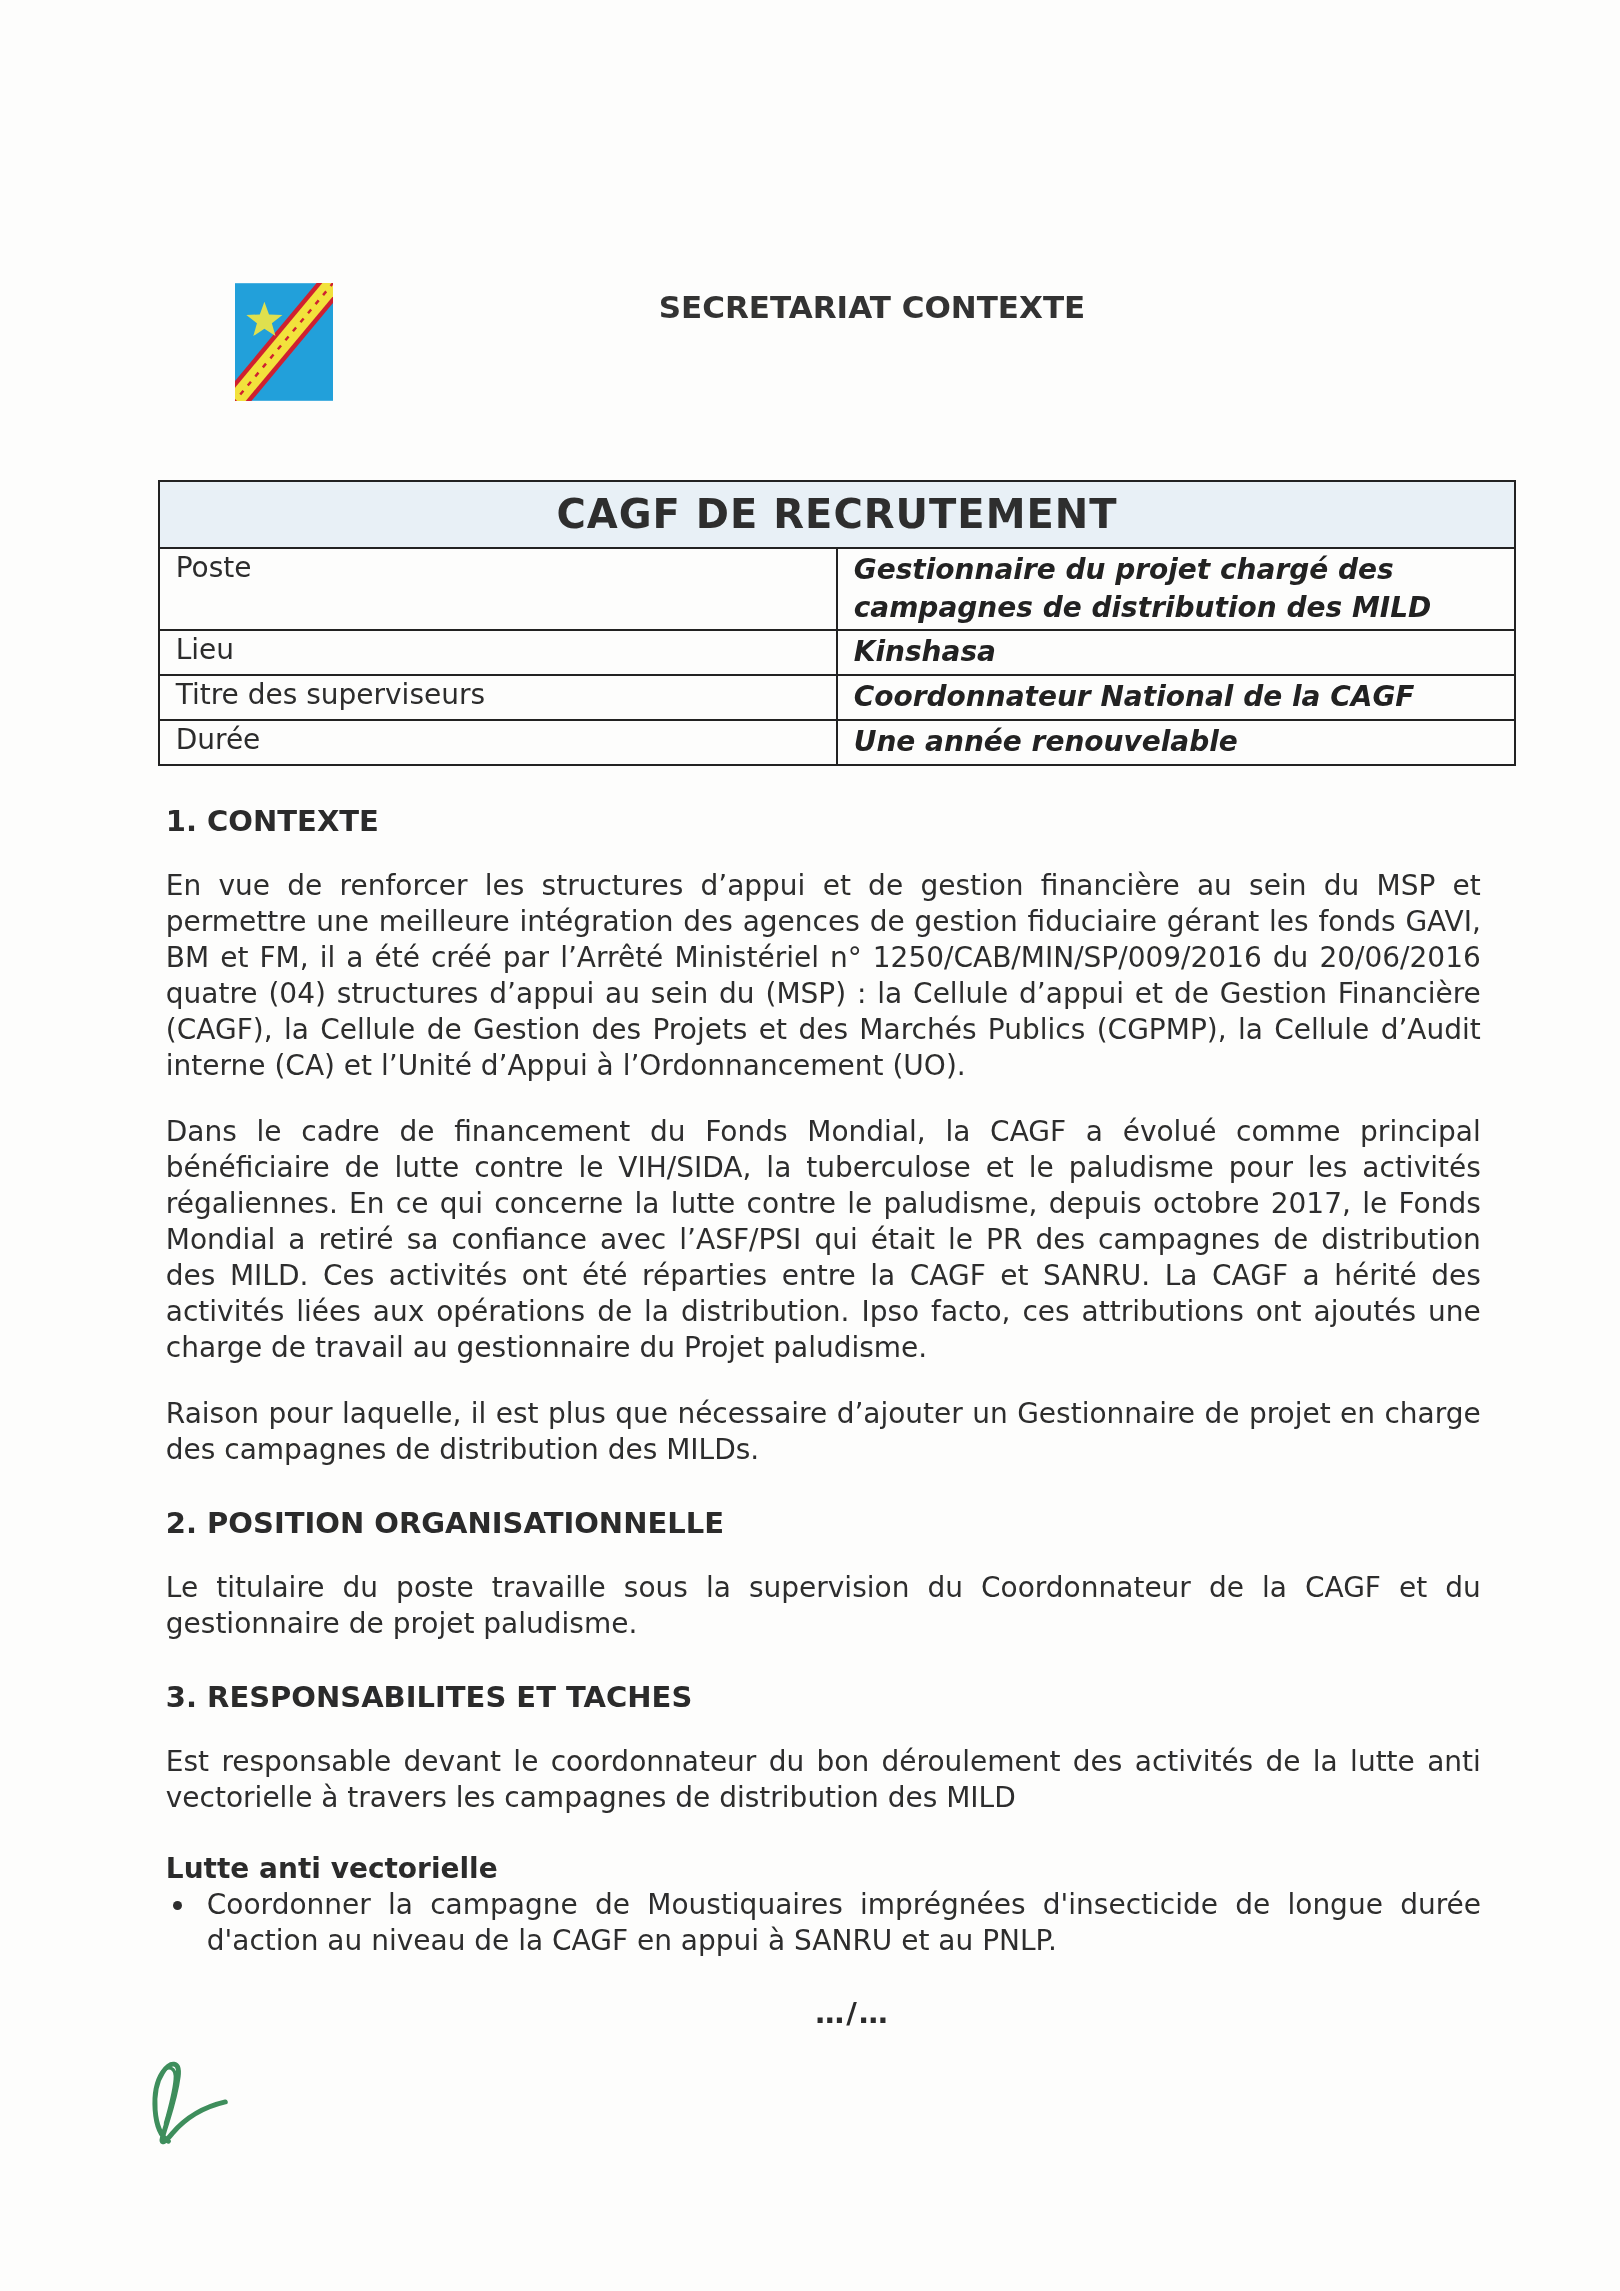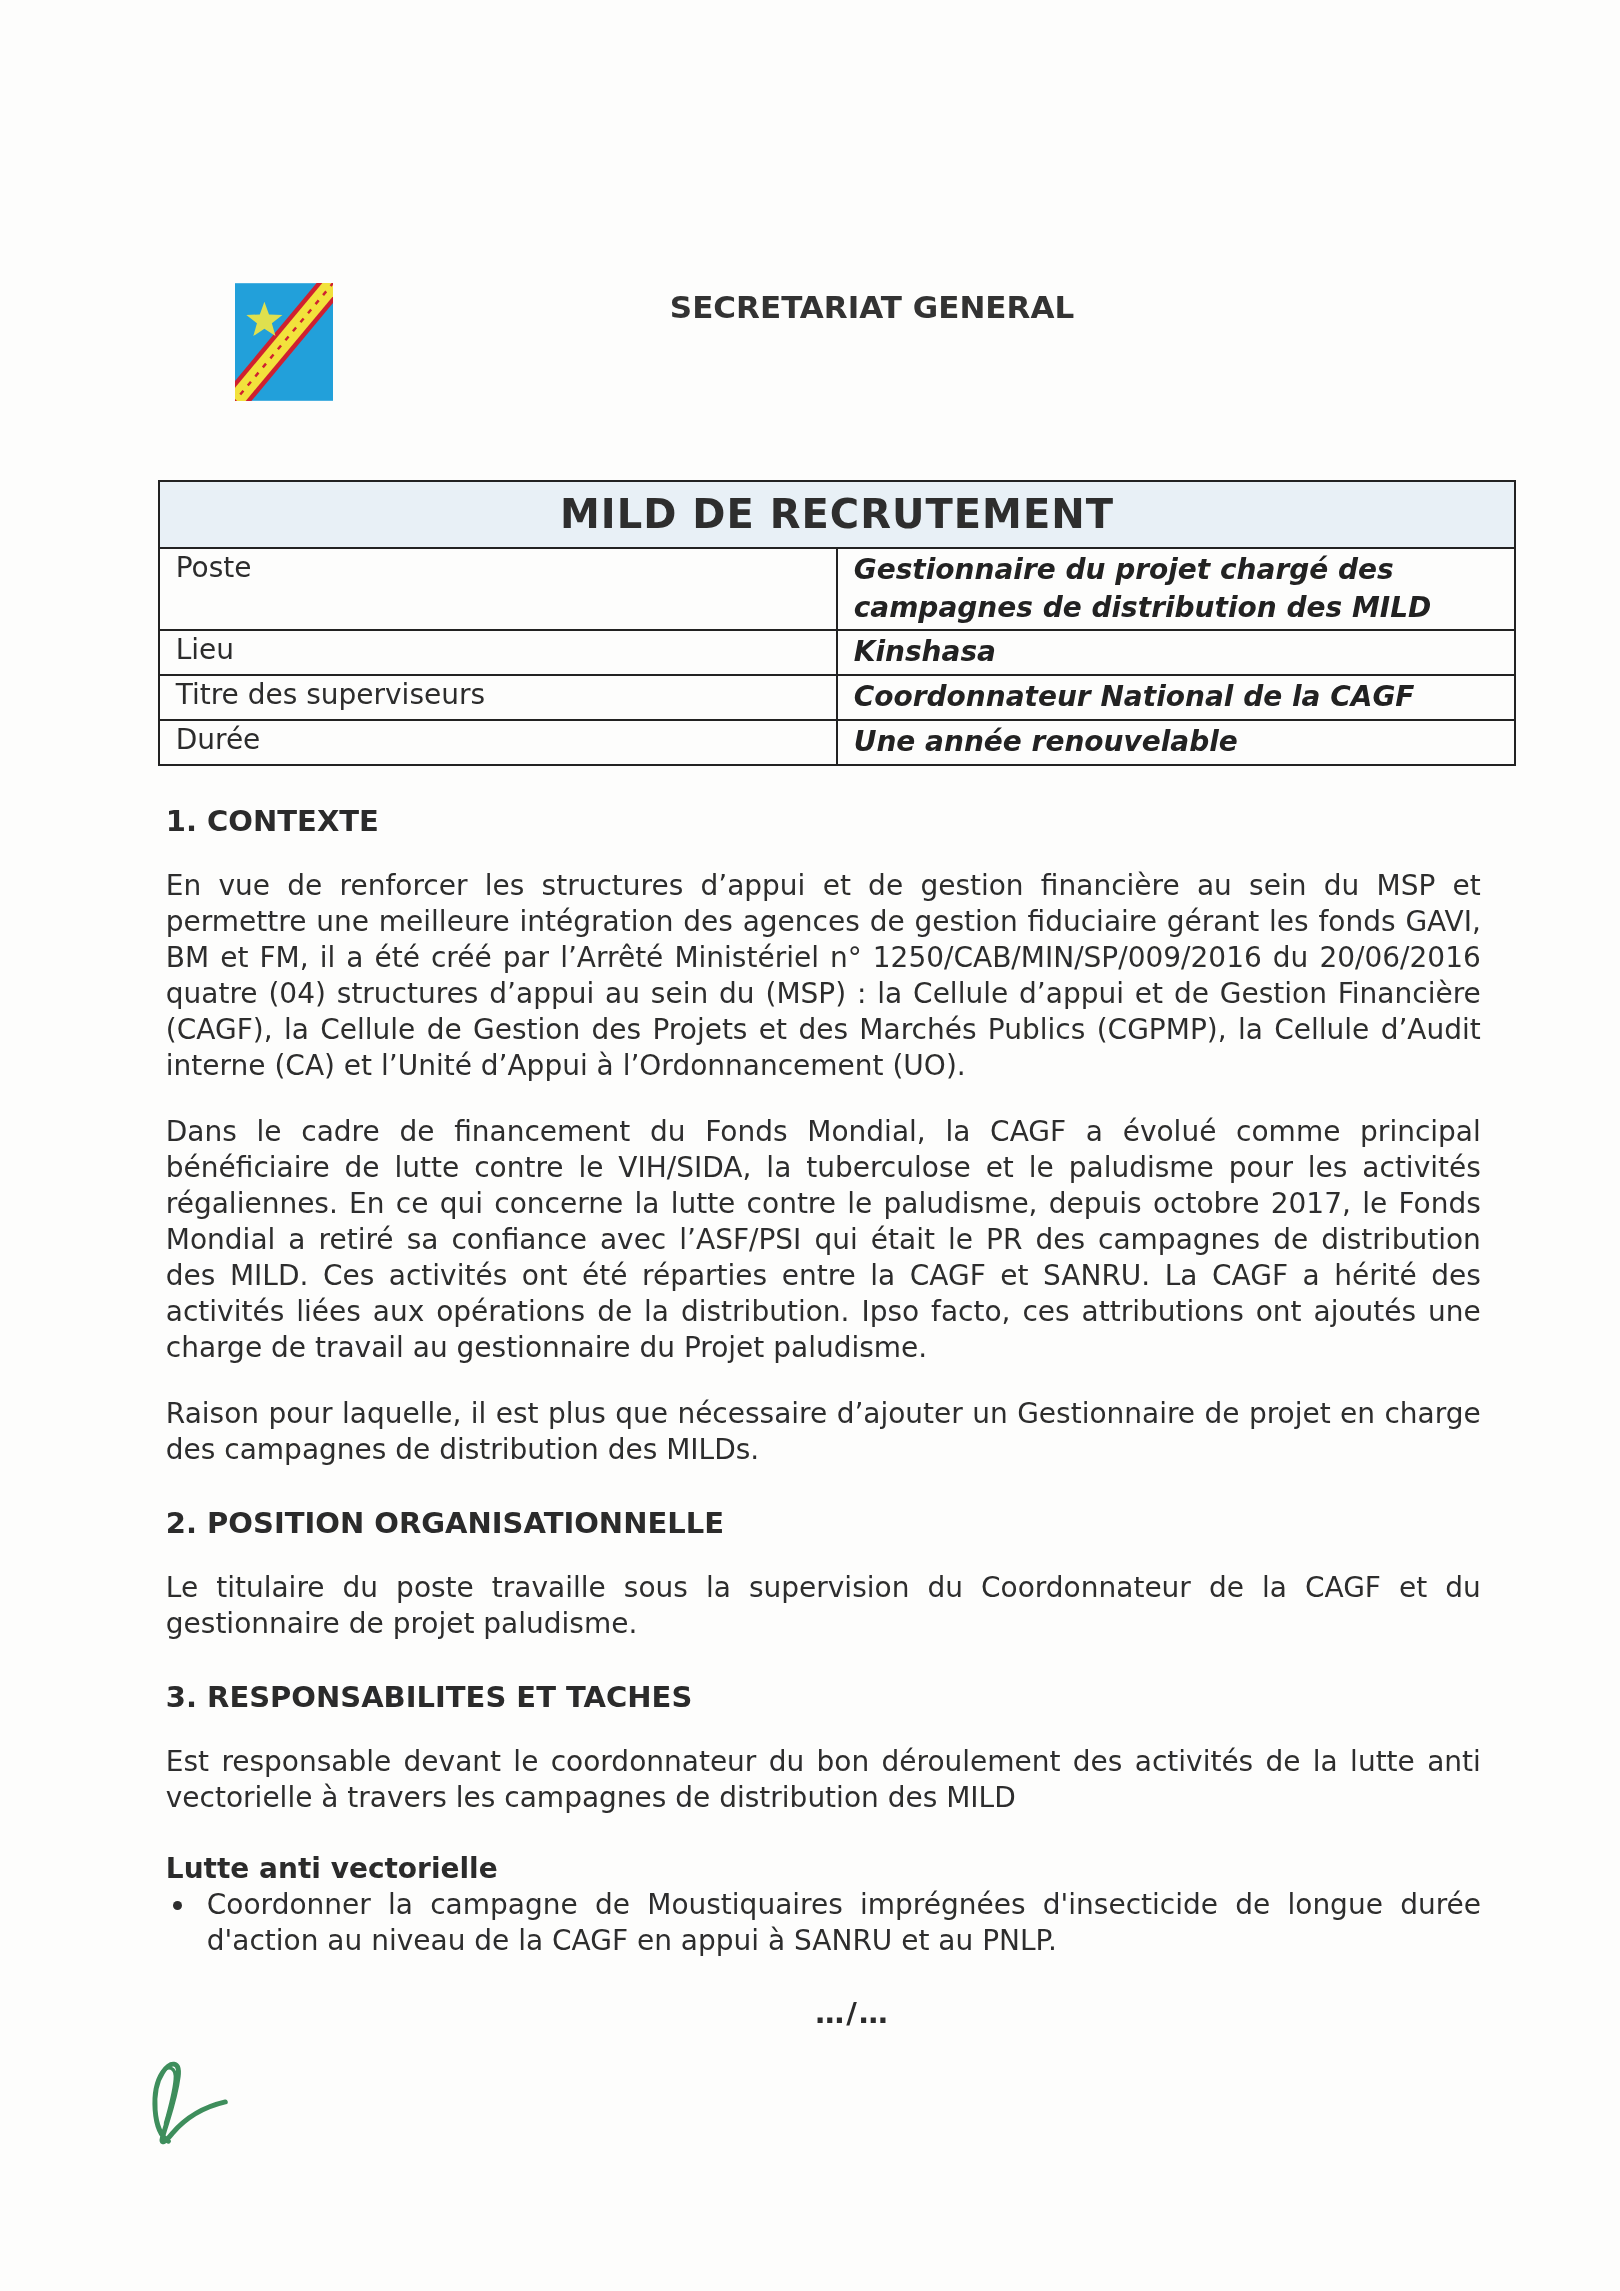--- a/index.html
+++ b/index.html
@@ -99,29 +99,29 @@
     <svg width="98" height="118" viewBox="0 0 100 120" xmlns="http://www.w3.org/2000/svg">
       <rect x="0" y="0" width="100" height="120" fill="#22a0da"></rect>
       <line x1="-10" y1="132" x2="110" y2="-12" stroke="#cf2030" stroke-width="26"></line>
       <line x1="-10" y1="132" x2="110" y2="-12" stroke="#f2e23c" stroke-width="17"></line>
       <line x1="-10" y1="132" x2="110" y2="-12" stroke="#cf2030" stroke-width="2.5" stroke-dasharray="5 7"></line>
       <polygon fill="#dfe04e" points="30,19 34.7,31.9 48.4,32.4 37.6,40.8 41.3,54 30,46.4 18.7,54 22.4,40.8 11.6,32.4 25.3,31.9"></polygon>
     </svg>
   </div>
 
   <div class="ministry">
-    <div>SECRETARIAT GENERAL</div>
+    <div>SECRETARIAT CONTEXTE</div>
   </div>
 
   <div class="content">
 
     <table class="info-table">
       <thead>
         <tr>
-          <th class="banner" colspan="2">MILD DE RECRUTEMENT</th>
+          <th class="banner" colspan="2">CAGF DE RECRUTEMENT</th>
         </tr>
       </thead>
       <tbody>
         <tr>
           <td class="lbl">Poste</td>
           <td class="val">Gestionnaire du projet chargé des campagnes de distribution des MILD</td>
         </tr>
         <tr>
           <td class="lbl">Lieu</td>
           <td class="val">Kinshasa</td>

